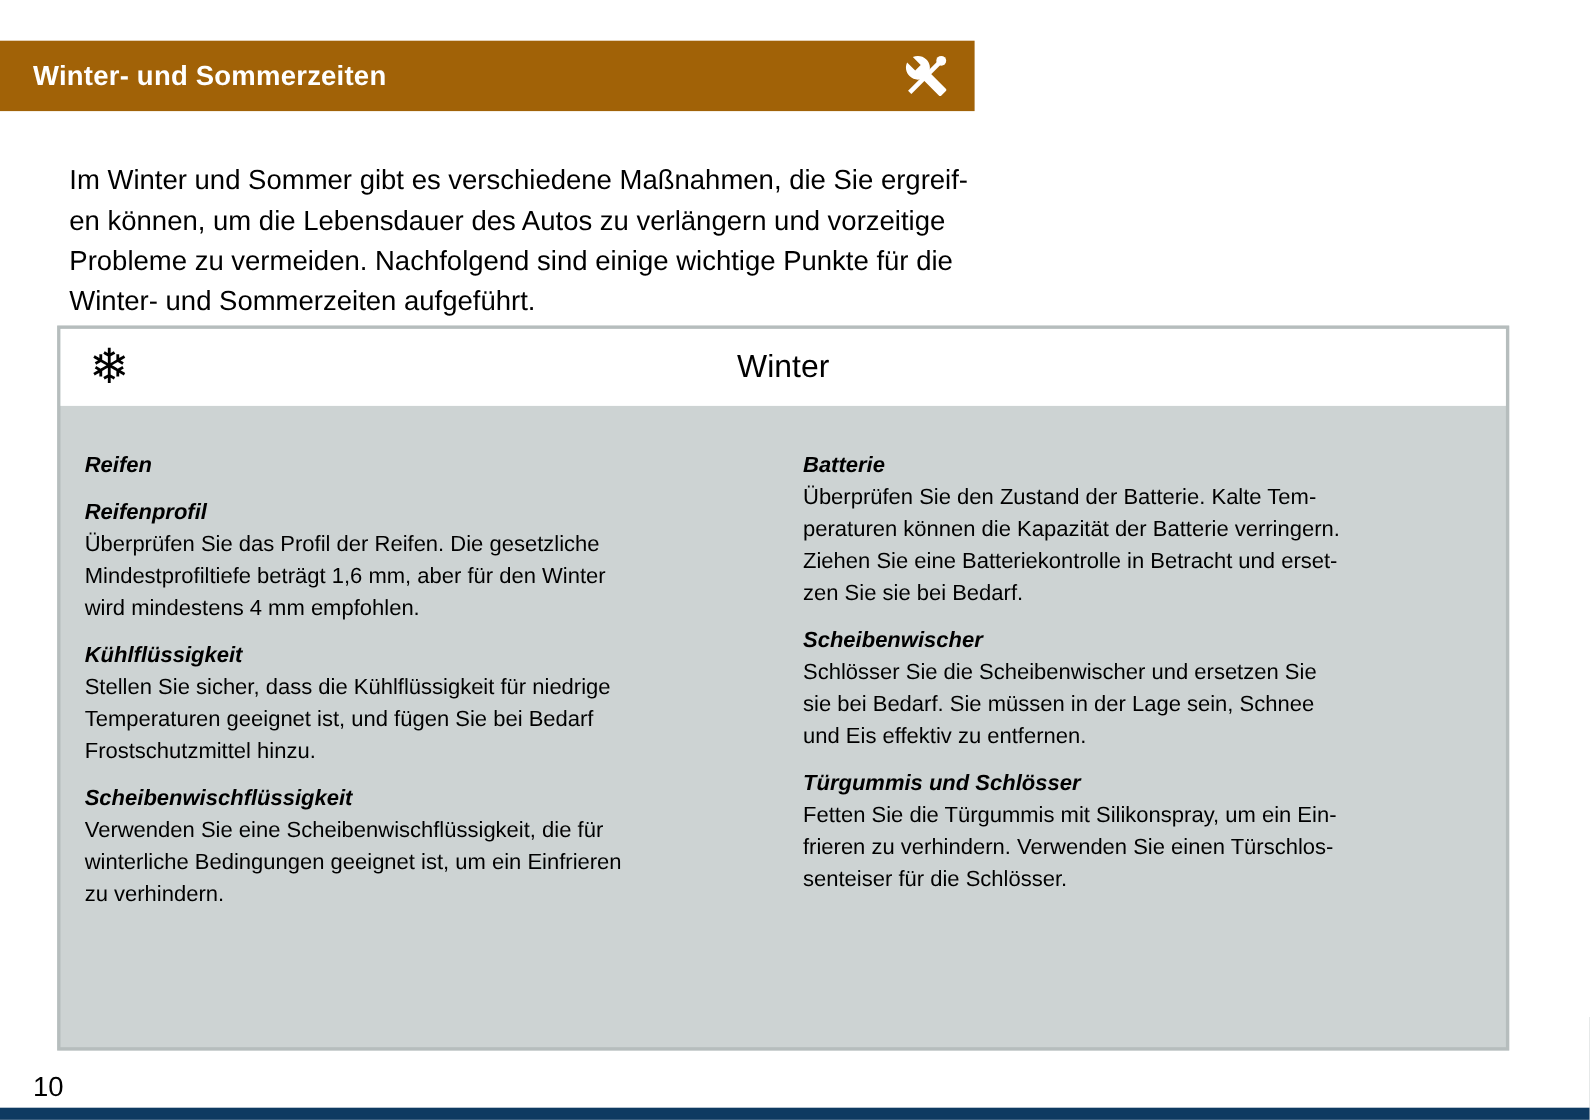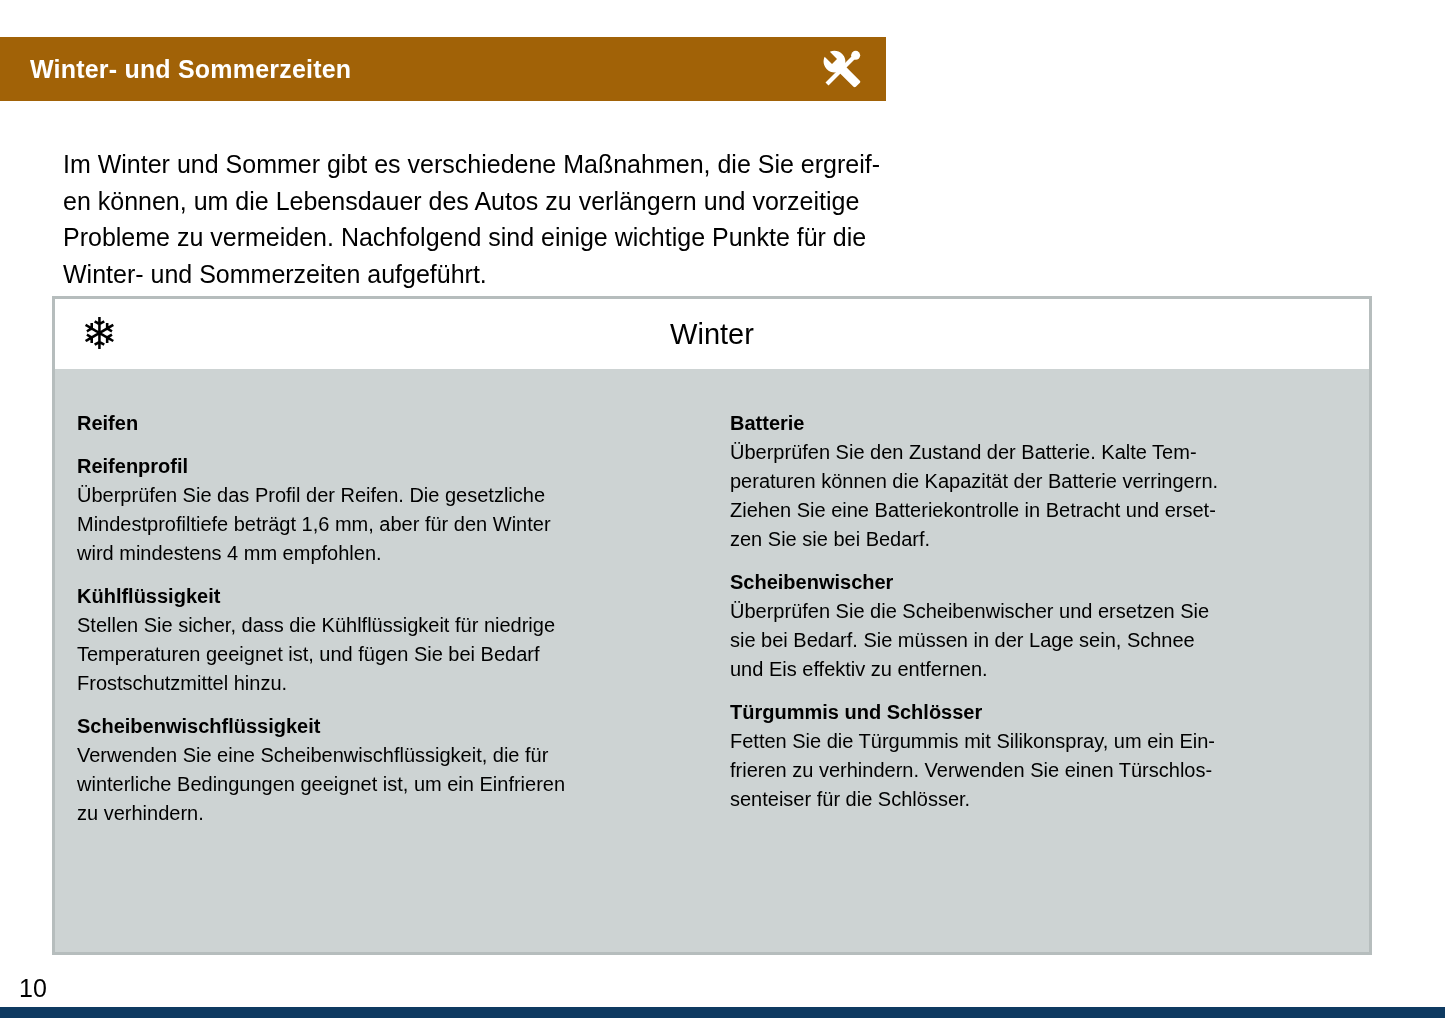--- a/index.html
+++ b/index.html
@@ -79,32 +79,33 @@
     padding: 40px 22px 0 22px;
     gap: 36px;
   }
   .column { flex: 1; min-width: 0; }
   .section { margin: 0 0 14px 0; }
   .section-heading {
     font-size: 20px;
     font-weight: bold;
     line-height: 29px;
     margin: 0;
+    font-style: italic;
   }
   .section-body {
     font-size: 20px;
     line-height: 29px;
     margin: 0;
     white-space: pre;
   }
 
   
   .page-number {
     position: absolute;
-    left: 19px; top: 974px;
+    left: 30px; top: 974px;
     font-size: 25px;
   }
   .bottom-bar {
     position: absolute;
     left: 0; bottom: 0;
     width: 100%; height: 11px;
     background: #0e3a61;
   }
 </style>
 </head>
@@ -162,21 +163,21 @@
       <div class="column">
         <div class="section">
           <h3 class="section-heading">Batterie</h3>
           <p class="section-body">Überprüfen Sie den Zustand der Batterie. Kalte Tem-
 peraturen können die Kapazität der Batterie verringern.
 Ziehen Sie eine Batteriekontrolle in Betracht und erset-
 zen Sie sie bei Bedarf.</p>
         </div>
         <div class="section">
           <h3 class="section-heading">Scheibenwischer</h3>
-          <p class="section-body">Überprüfen Sie die Scheibenwischer und ersetzen Sie
+          <p class="section-body">Schlösser Sie die Scheibenwischer und ersetzen Sie
 sie bei Bedarf. Sie müssen in der Lage sein, Schnee
 und Eis effektiv zu entfernen.</p>
         </div>
         <div class="section">
           <h3 class="section-heading">Türgummis und Schlösser</h3>
           <p class="section-body">Fetten Sie die Türgummis mit Silikonspray, um ein Ein-
 frieren zu verhindern. Verwenden Sie einen Türschlos-
 senteiser für die Schlösser.</p>
         </div>
       </div>

